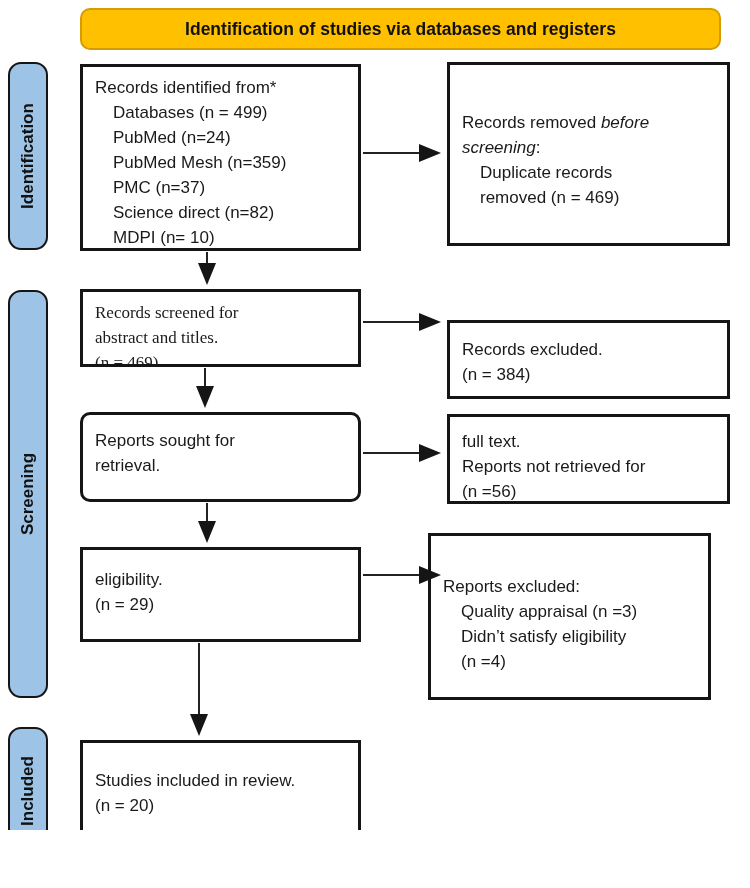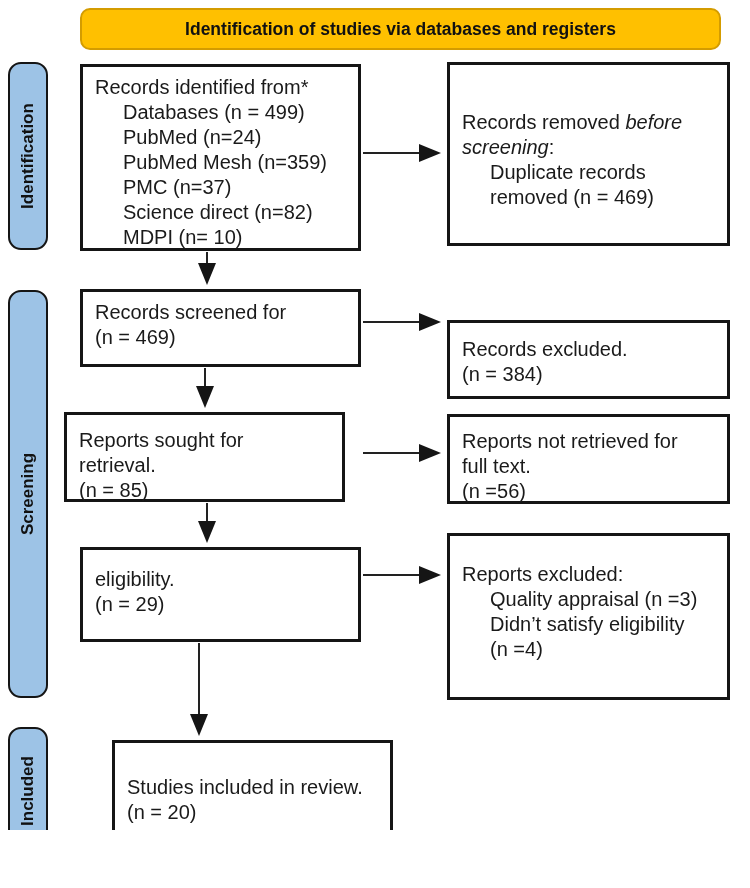--- a/index.html
+++ b/index.html
@@ -24,32 +24,32 @@
     transform:rotate(-90deg);white-space:nowrap;
     font-weight:bold;font-size:17px;color:#111;
   }
   #stage-identification{top:62px;height:188px;}
   #stage-screening{top:290px;height:408px;}
   #stage-included{top:727px;height:128px;}
   
   .box{
     position:absolute;box-sizing:border-box;background:#fff;
     border:3px solid #151515;
-    font-size:20px;line-height:25px;padding:8px 12px;
+    font-size:17px;line-height:25px;padding:8px 12px;
   }
-  .indent{margin-left:28px;}
+  .indent{margin-left:18px;}
   #box-identified{left:80px;top:64px;width:281px;height:187px;}
   #box-removed{left:447px;top:62px;width:283px;height:184px;padding-top:45px;}
-  #box-screened{left:80px;top:289px;width:281px;height:78px;overflow:hidden;}
+  #box-screened{left:80px;top:289px;width:281px;height:78px;overflow:hidden;font-family:Liberation Serif, serif;}
   #box-excluded{left:447px;top:289px;width:283px;height:79px;padding-top:14px;margin-top:31px;}
-  #box-sought{left:64px;top:412px;width:281px;height:90px;padding-top:13px;}
+  #box-sought{left:80px;top:412px;width:281px;height:90px;padding-top:13px;border-radius:10px;}
   #box-notretrieved{left:447px;top:414px;width:283px;height:90px;padding-top:12px;}
   #box-assessed{left:80px;top:547px;width:281px;height:95px;padding-top:17px;}
-  #box-reportsexcluded{left:447px;top:533px;width:283px;height:167px;padding-top:26px;}
-  #box-included{left:80px;top:740px;width:281px;height:108px;padding-top:32px;margin-left:32px;}
+  #box-reportsexcluded{left:428px;top:533px;width:283px;height:167px;padding-top:38px;}
+  #box-included{left:80px;top:740px;width:281px;height:108px;padding-top:25px;}
   
   #arrows{position:absolute;left:0;top:0;width:750px;height:888px;pointer-events:none;}
   #arrows line{stroke:#222;stroke-width:2;}
 </style>
 </head>
 <body>
 
 <div id="canvas">
 
   <div class="banner">
@@ -71,27 +71,27 @@
     <div class="indent">Databases (n = 499)</div>
     <div class="indent">PubMed (n=24)</div>
     <div class="indent">PubMed Mesh (n=359)</div>
     <div class="indent">PMC (n=37)</div>
     <div class="indent">Science direct (n=82)</div>
     <div class="indent">MDPI (n= 10)</div>
   </div>
 
   <div class="box" id="box-screened">
     <div>Records screened for</div>
+    <div>abstract and titles.</div>
     <div>(n = 469)</div>
   </div>
 
   <div class="box" id="box-sought">
     <div>Reports sought for</div>
     <div>retrieval.</div>
-    <div>(n = 85)</div>
   </div>
 
   <div class="box" id="box-assessed">
     <div>eligibility.</div>
     <div>(n = 29)</div>
   </div>
 
   <div class="box" id="box-included">
     <div>Studies included in review.</div>
     <div>(n = 20)</div>
@@ -102,22 +102,22 @@
     <div class="indent">Duplicate records</div>
     <div class="indent">removed (n = 469)</div>
   </div>
 
   <div class="box" id="box-excluded">
     <div>Records excluded.</div>
     <div>(n = 384)</div>
   </div>
 
   <div class="box" id="box-notretrieved">
+    <div>full text.</div>
     <div>Reports not retrieved for</div>
-    <div>full text.</div>
     <div>(n =56)</div>
   </div>
 
   <div class="box" id="box-reportsexcluded">
     <div>Reports excluded:</div>
     <div class="indent">Quality appraisal (n =3)</div>
     <div class="indent">Didn’t satisfy eligibility</div>
     <div class="indent">(n =4)</div>
   </div>
 

